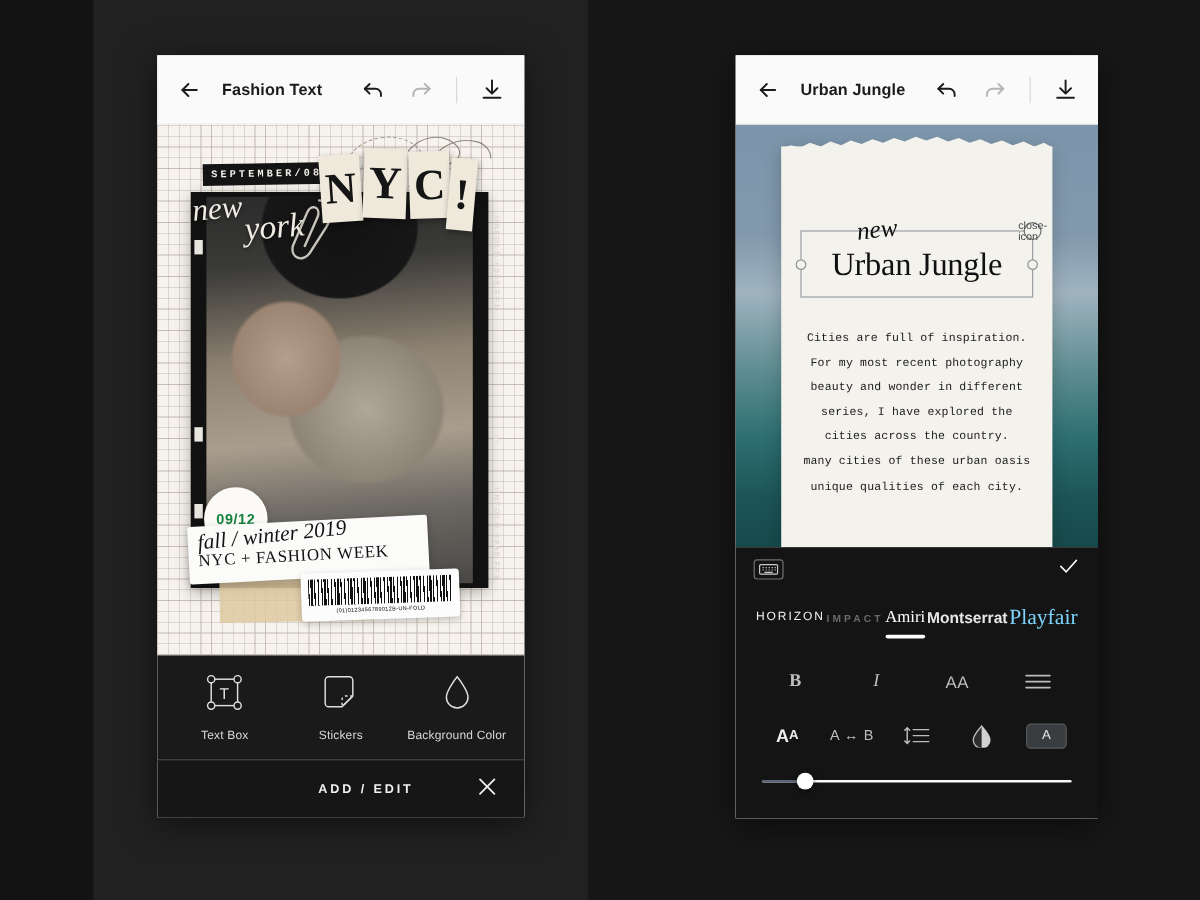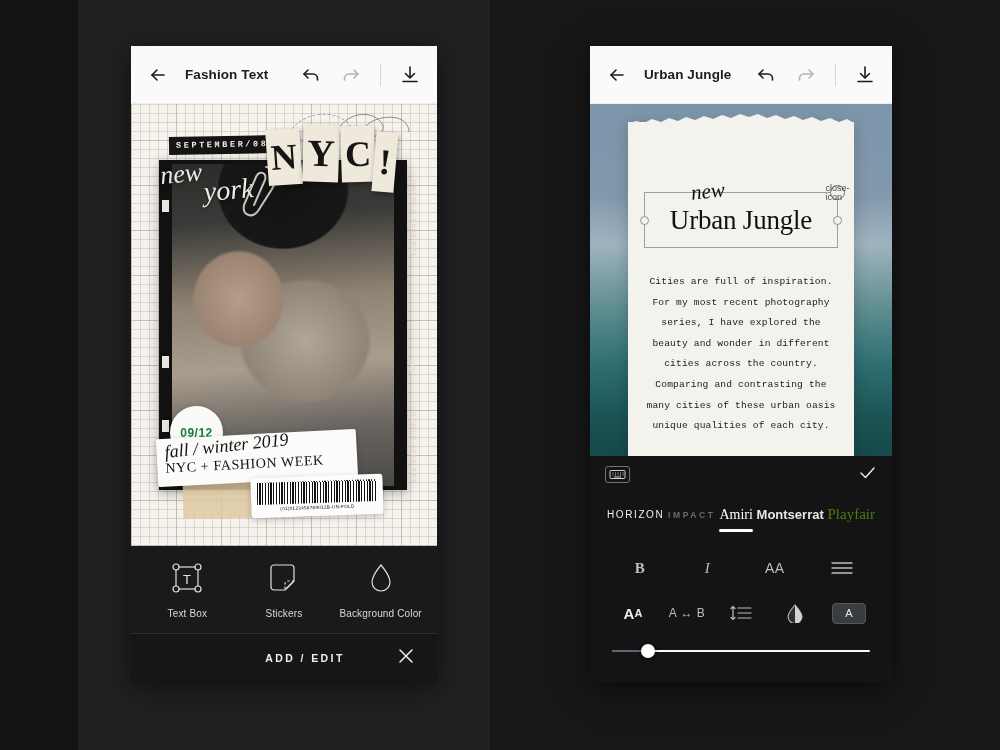--- a/index.html
+++ b/index.html
@@ -14,21 +14,21 @@
   .bg-left  { position: absolute; left: 0;   top: 0; width: 78px;  height: 750px; background: #131313; }
   .bg-mid   { position: absolute; left: 78px; top: 0; width: 412px; height: 750px; background: #212121; }
   .bg-right { position: absolute; left: 490px; top: 0; width: 510px; height: 750px; background: #171717; }
 
   
   .phone {
     position: absolute; background: #fff; overflow: hidden;
     box-shadow: 0 6px 28px rgba(0,0,0,.55);
   }
   #phone-left  { left: 131px; top: 46px; width: 306px; height: 635px; }
-  #phone-right { left: 590px; top: 46px; width: 302px; height: 636px; }
+  #phone-right { left: 613px; top: 46px; width: 302px; height: 636px; }
 
   
   .topbar {
     position: relative; height: 58px; background: #fafafa;
     display: flex; align-items: center; padding: 0 16px;
     border-bottom: 1px solid #ececec;
   }
   .tb-back { width: 22px; height: 22px; flex: 0 0 auto; }
   .tb-title {
     margin-left: 16px; font-size: 13.5px; color: #1b1b1b;
@@ -241,21 +241,21 @@
   }
   .fonts {
     height: 54px; display: flex; align-items: center;
     justify-content: space-between; padding: 0 17px;
   }
   .font-item { position: relative; color: #8b8b8b; white-space: nowrap; padding-bottom: 9px; }
   .f-horizon { font-family: "Liberation Sans", sans-serif; font-weight: 400; font-size: 10px; letter-spacing: 1.6px; color: #f2f2f2; }
   .f-impact  { font-family: "Liberation Sans", sans-serif; font-weight: 700; font-size: 8.5px; letter-spacing: 2.6px; color: #6a6a6a; }
   .f-amiri   { font-family: "Liberation Serif", serif; font-size: 14px; color: #fff; }
   .f-mont    { font-family: "Liberation Sans", sans-serif; font-size: 13px; color: #e6e6e6; font-weight: bold; }
-  .f-play    { font-family: "Liberation Serif", serif; font-size: 15px; color: #4d7c0f; }
+  .f-play    { font-family: "Liberation Serif", serif; font-size: 18px; color: #7dd3fc; }
   .font-underline {
     position: absolute; left: 0; right: 0; bottom: 0; height: 2.5px;
     background: #fff; border-radius: 2px;
   }
   .ctrl-row {
     display: flex; align-items: center; justify-content: space-around;
     padding: 0 16px;
   }
   .ctrl-row.r1 { height: 44px; }
   .ctrl-row.r2 { height: 46px; }
@@ -465,24 +465,23 @@
           <span class="handle h-l"></span>
           <span class="handle h-r"></span>
           <span class="h-close">close-icon</span>
           <span class="title-new">new</span>
           <span class="title-main">Urban Jungle</span>
         </div>
 
         <div class="body-text">
           <div>Cities are full of inspiration.</div>
           <div>For my most recent photography</div>
+          <div>beauty and wonder in different</div>
           <div>series, I have explored the</div>
-          <div>beauty and wonder in different</div>
           <div>cities across the country.</div>
-          <div>Comparing and contrasting the</div>
           <div>many cities of these urban oasis</div>
           <div>unique qualities of each city.</div>
         </div>
       </div>
     </div>
 
     <div class="editor">
 
       <div class="ed-row1">
         <span class="kbd-btn">

